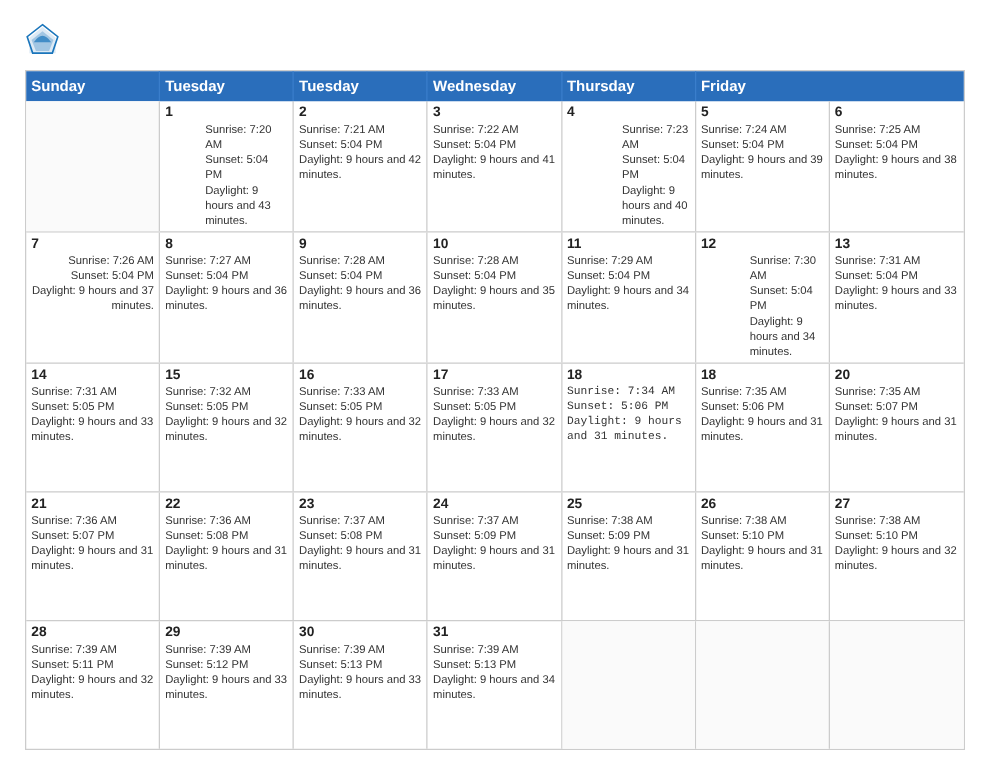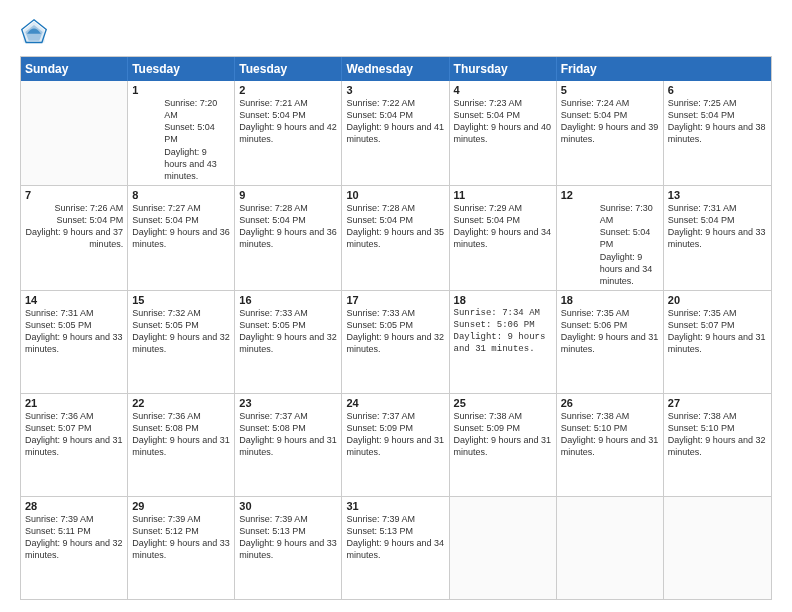--- a/index.html
+++ b/index.html
@@ -155,21 +155,21 @@
 Daylight: 9 hours and 42 minutes.</div>
           </div>
           <div class="cal-cell">
             <div class="day-num">3</div>
             <div class="day-info" style="white-space: pre-line;">Sunrise: 7:22 AM
 Sunset: 5:04 PM
 Daylight: 9 hours and 41 minutes.</div>
           </div>
           <div class="cal-cell">
             <div class="day-num">4</div>
-            <div class="day-info" style="white-space: pre-line;">Sunrise: 7:23 AM
+            <div class="day-info" style="white-space: pre-line; margin-left: 44px;">Sunrise: 7:23 AM
 Sunset: 5:04 PM
 Daylight: 9 hours and 40 minutes.</div>
           </div>
           <div class="cal-cell">
             <div class="day-num">5</div>
             <div class="day-info" style="white-space: pre-line;">Sunrise: 7:24 AM
 Sunset: 5:04 PM
 Daylight: 9 hours and 39 minutes.</div>
           </div>
           <div class="cal-cell">

